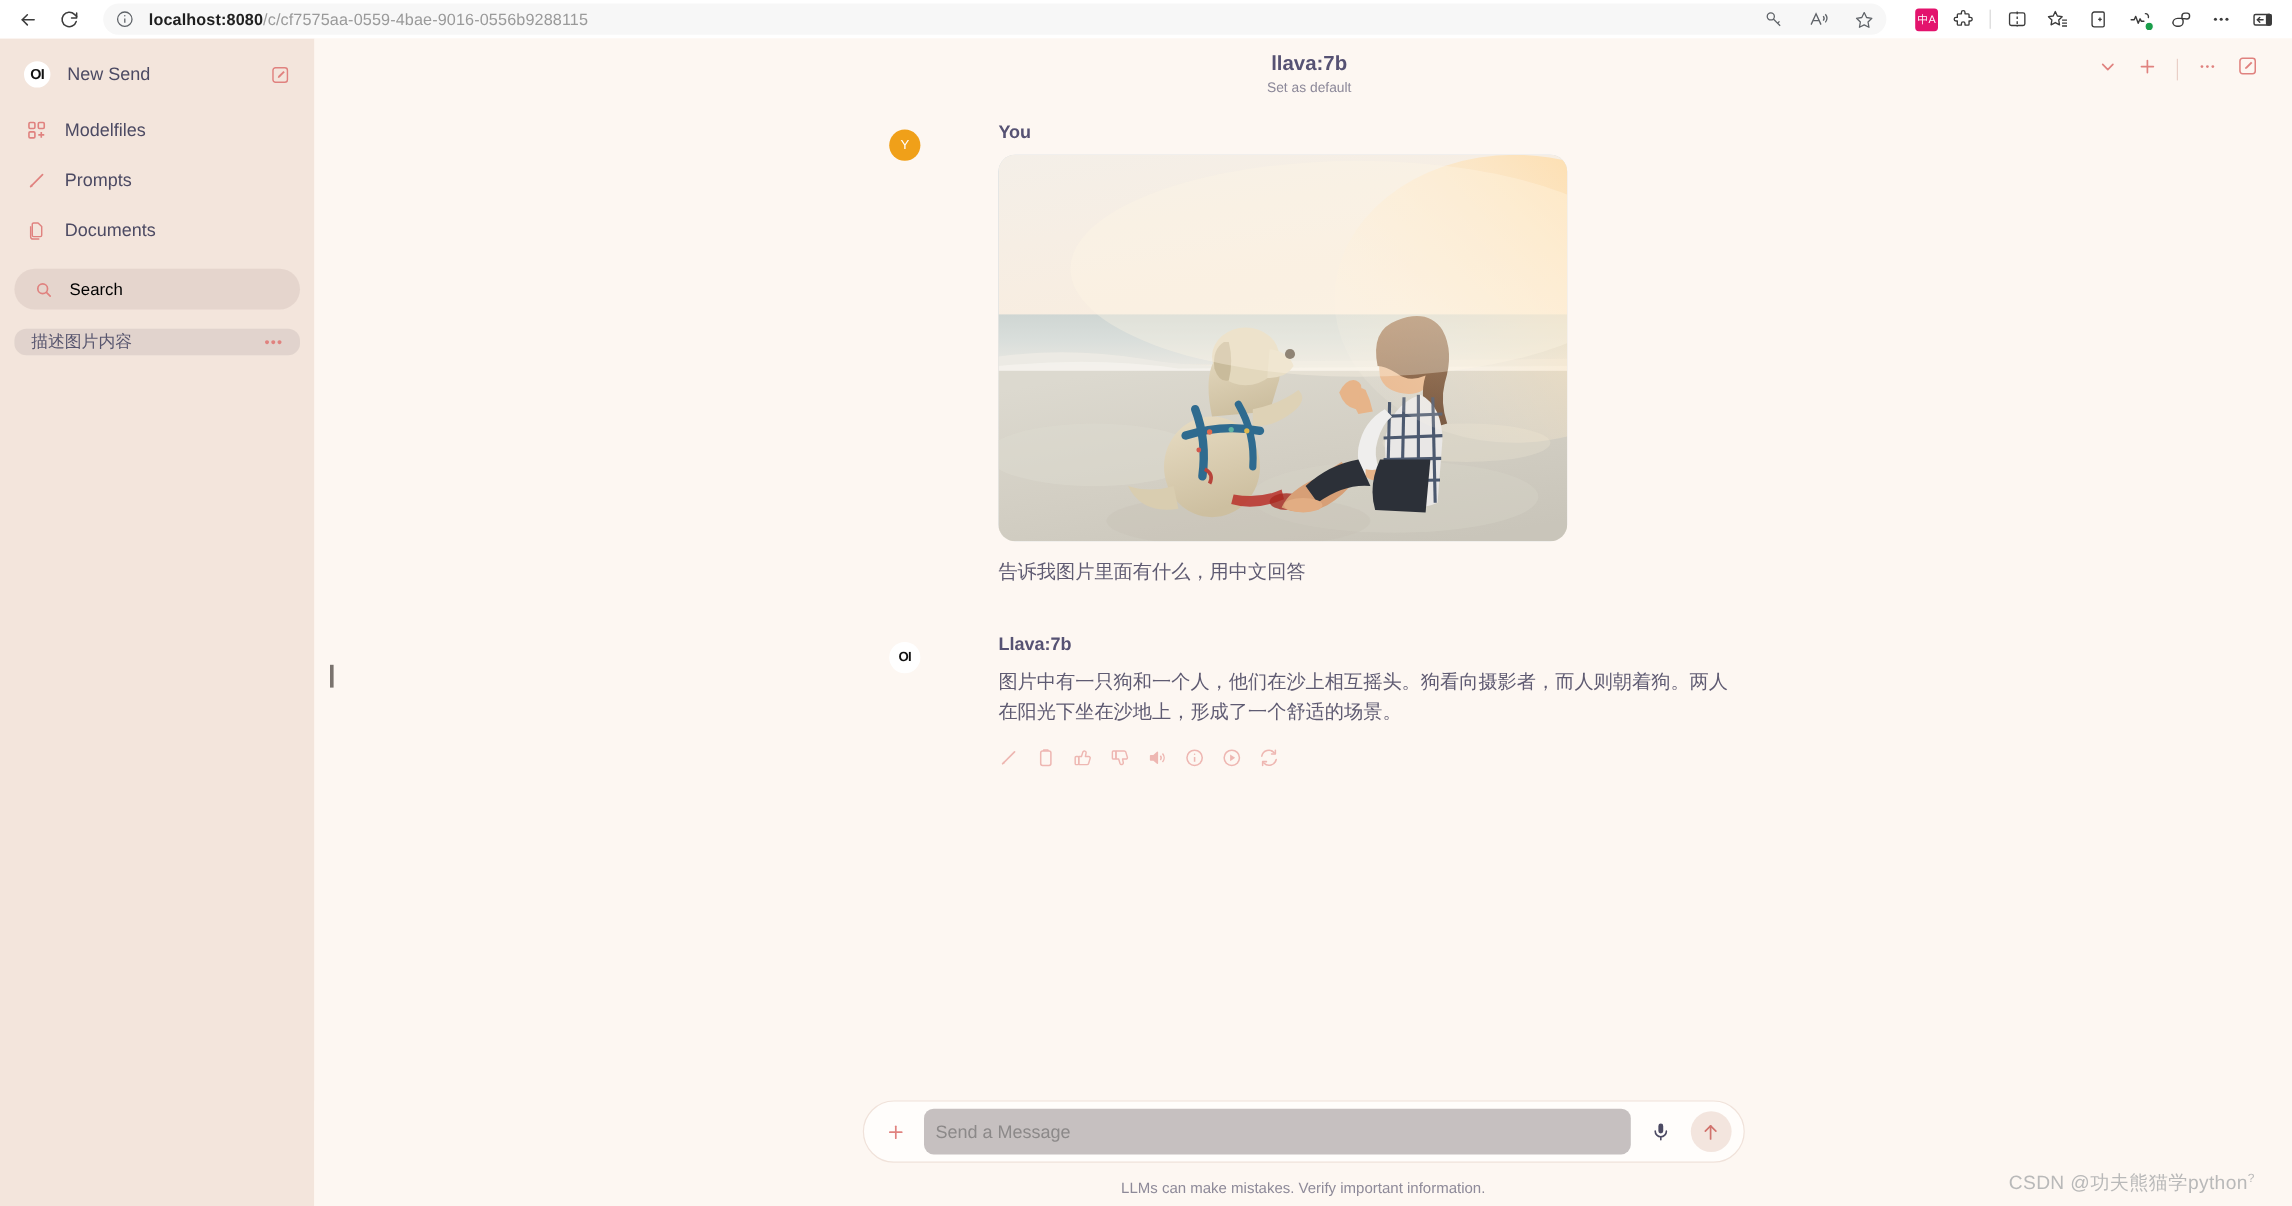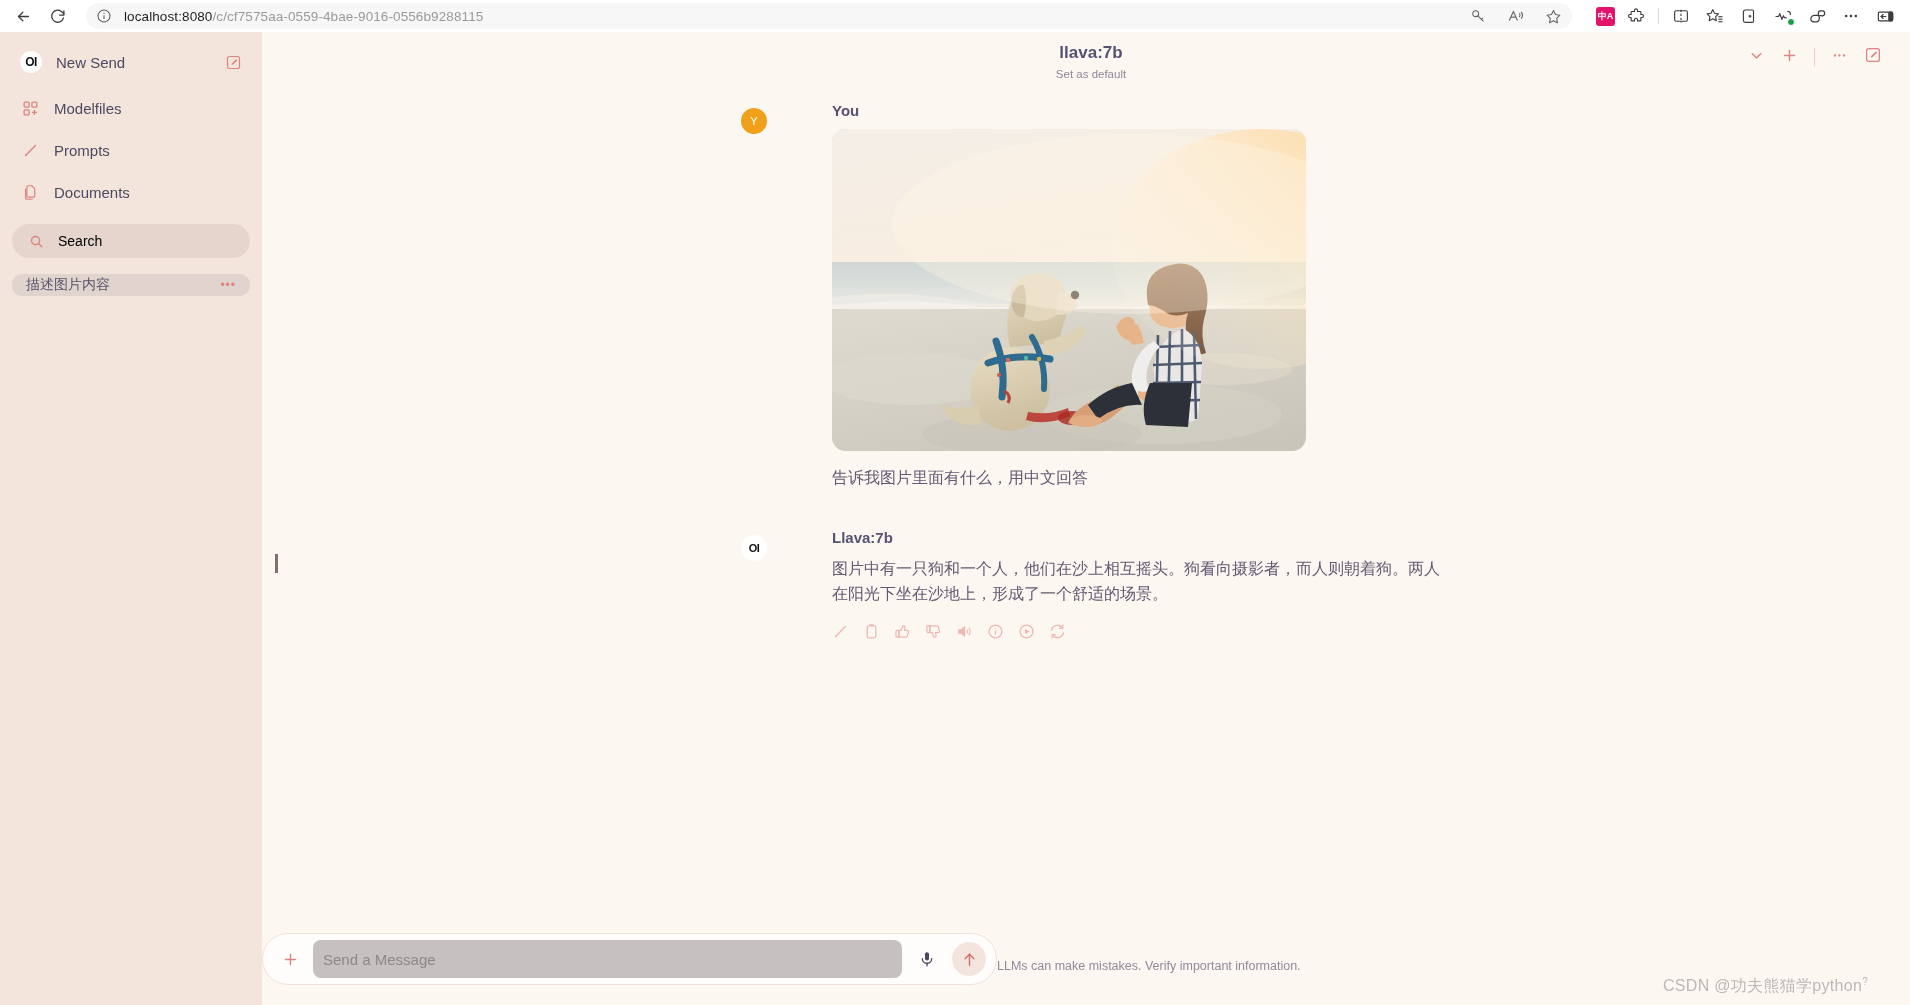--- a/index.html
+++ b/index.html
@@ -46,41 +46,40 @@
     margin-right: 12px;
     color: #5f6368;
   }
   .url-text {
     font-size: 13.5px;
     color: #9a9a9a;
     white-space: nowrap;
     overflow: hidden;
     letter-spacing: .1px;
   }
-  .url-text b { color: #1f1f1f; font-weight: 400; }
+  .url-text b { color: #1f1f1f; font-weight: 700; }
   .omni-actions {
     margin-left: auto;
     display: flex;
     align-items: center;
     gap: 20px;
     padding-left: 14px;
     flex: 0 0 auto;
   }
   .omni-actions .ic { color: #5f6368; display: flex; }
   .translate-badge {
     width: 19px; height: 19px;
     background: #e3136d;
     border-radius: 3px;
     display: flex; align-items: center; justify-content: center;
     color: #fff;
     font-size: 9px;
     line-height: 1;
     margin-left: 14px;
     flex: 0 0 auto;
-    font-weight: bold;
   }
   .tb-right {
     display: flex; align-items: center;
     gap: 0px;
     flex: 0 0 auto;
   }
   .tb-btn {
     width: 34px; height: 28px;
     display: flex; align-items: center; justify-content: center;
     color: #3b3b3b;
@@ -274,24 +273,24 @@
     left: 13px;
     top: 460px;
     width: 3px;
     height: 19px;
     background: #7a736e;
   }
 
   
   .composer-area {
     flex: 0 0 auto;
-    padding: 0 0 20px 0;
+    padding: 0 0 8px 0;
     background: #fdf7f2;
     display: flex;
-    flex-direction: row;
+    flex-direction: column;
     align-items: center;
   }
   .composer {
     width: 735px;
     height: 52px;
     background: #fffdfb;
     border: 1px solid #f0e2da;
     border-radius: 26px;
     display: flex;
     align-items: center;
@@ -328,21 +327,21 @@
     border-radius: 50%;
     color: #d1736d;
   }
   .disclaimer {
     margin-top: 14px;
     font-size: 12.5px;
     color: #8e8a99;
   }
   .watermark {
     position: absolute;
-    right: 42px;
+    right: 31px;
     bottom: 8px;
     font-size: 16px;
     color: #b9b9b9;
     letter-spacing: .3px;
   }
   .watermark .q { font-size: 10px; vertical-align: super; }
 </style>
 </head>
 <body>
 

